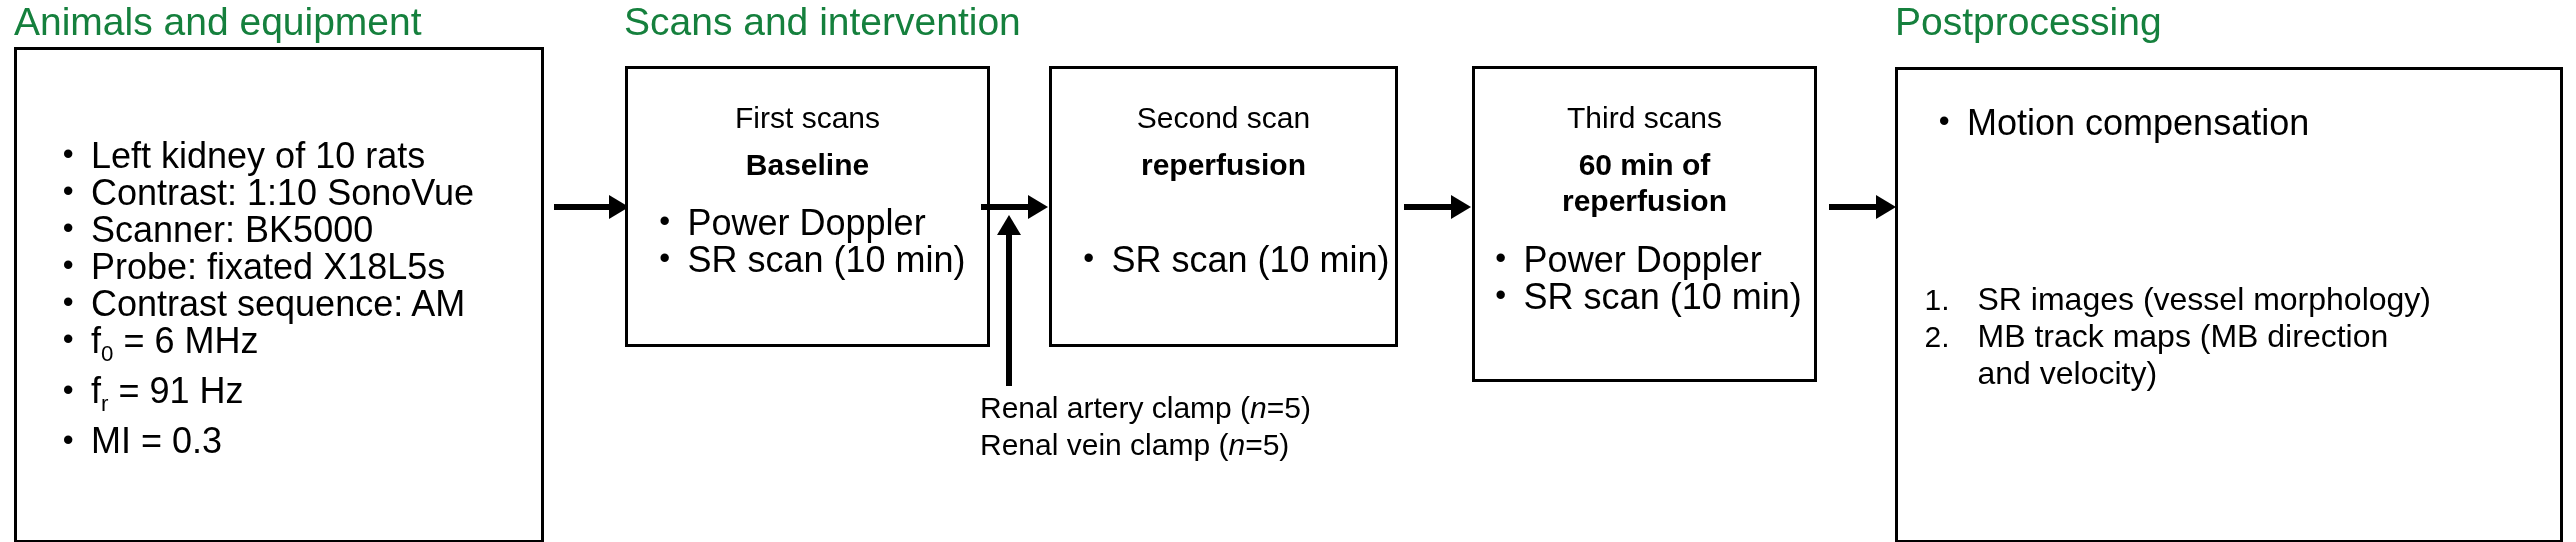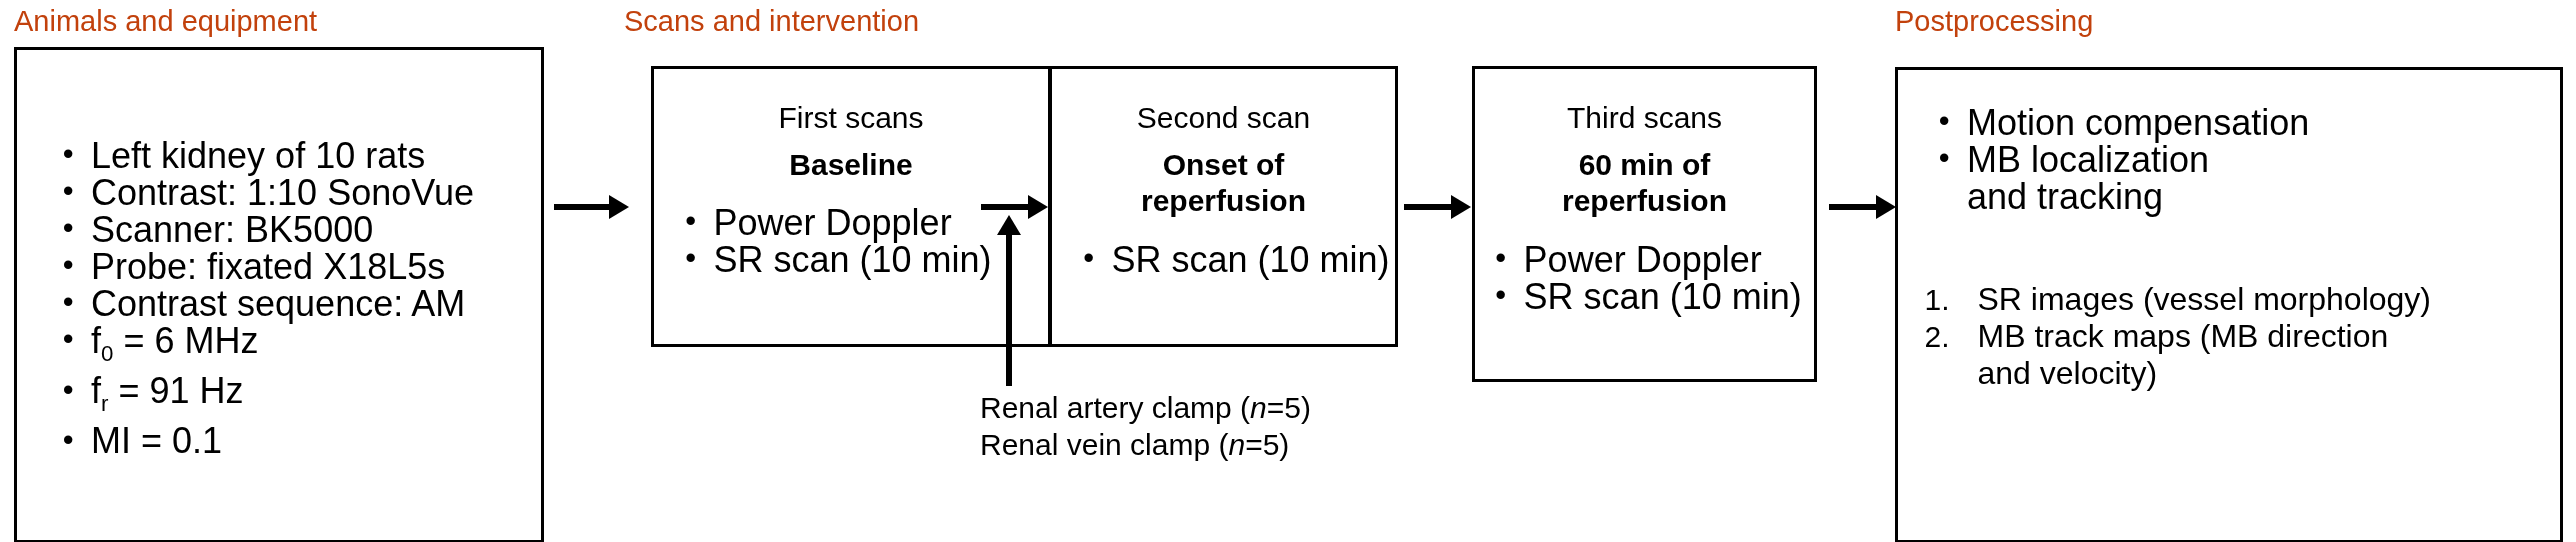--- a/index.html
+++ b/index.html
@@ -8,24 +8,24 @@
     background:#ffffff;
     font-family:"Liberation Sans", sans-serif;
     color:#000000;
     overflow:hidden;
   }
   .canvas{position:relative;width:2576px;height:543px;}
 
   
   .section-title{
     position:absolute;
-    font-size:29px;
+    font-size:39px;
     line-height:39px;
     white-space:nowrap;
-    color:#c2410c;
+    color:#15803d;
   }
 
   
   .box{
     position:absolute;
     border:3.1px solid #000;
     background:#fff;
     box-sizing:border-box;
   }
 
@@ -112,21 +112,21 @@
     border-right:12.5px solid transparent;
     border-bottom:20px solid #000;
   }
 
   
   #title-animals  { left:14px;   top:1.6px;  }
   #title-scans    { left:624px;  top:1.6px;  }
   #title-post     { left:1895px; top:1.6px;  }
 
   #box-animals { left:14px;   top:47px; width:530px;  height:496px; }
-  #box-first   { left:625px;  top:66px; width:400px;  height:281px;margin-left:26px; }
+  #box-first   { left:625px;  top:66px; width:365px;  height:281px; }
   #box-second  { left:1049px; top:66px; width:349px;  height:281px; }
   #box-third   { left:1472px; top:66px; width:345px;  height:316px; }
   #box-post    { left:1895px; top:67px; width:668px;  height:476px; }
 
   #list-animals { position:absolute; left:41px; top:87px; }
   #first-head   { position:absolute; left:0; top:31px;  width:100%; }
   #first-bold   { position:absolute; left:0; top:78px; width:100%; }
   #first-bul    { position:absolute; left:26.5px; top:135px; }
   #second-head  { position:absolute; left:0; top:31px;  width:100%; }
   #second-bold  { position:absolute; left:0; top:78px; width:100%; }
@@ -160,21 +160,21 @@
 
   <div class="box" id="box-animals">
     <ul class="blist" id="list-animals">
       <li><span>Left kidney of 10 rats</span></li>
       <li><span>Contrast: 1:10 SonoVue</span></li>
       <li><span>Scanner: BK5000</span></li>
       <li><span>Probe: fixated X18L5s</span></li>
       <li><span>Contrast sequence: AM</span></li>
       <li><span>f</span><span class="sub">0</span><span> = 6 MHz</span></li>
       <li><span>f</span><span class="sub">r</span><span> = 91 Hz</span></li>
-      <li><span>MI = 0.1</span></li>
+      <li><span>MI = 0.3</span></li>
     </ul>
   </div>
 
   <div class="arrow-h" id="arrow-1"></div>
 
   <div class="section-title" id="title-scans">Scans and intervention</div>
 
   <div class="box" id="box-first">
     <div class="txt centered" id="first-head">First scans</div>
     <div class="txt centered bold" id="first-bold">Baseline</div>
@@ -184,21 +184,20 @@
     </ul>
   </div>
 
   <div class="arrow-h" id="arrow-2"></div>
 
   <div class="arrow-v-up" id="arrow-up"></div>
 
   <div class="box" id="box-second">
     <div class="txt centered" id="second-head">Second scan</div>
     <div id="second-bold">
-      <div class="txt centered bold">Onset of</div>
       <div class="txt centered bold">reperfusion</div>
     </div>
     <ul class="blist" id="second-bul">
       <li><span>SR scan (10 min)</span></li>
     </ul>
   </div>
 
   <div class="arrow-h" id="arrow-3"></div>
 
   <div class="box" id="box-third">
@@ -218,21 +217,20 @@
     <div><span>Renal vein clamp (</span><span class="ital">n</span><span>=5)</span></div>
   </div>
 
   <div class="arrow-h" id="arrow-4"></div>
 
   <div class="section-title" id="title-post">Postprocessing</div>
 
   <div class="box" id="box-post">
     <ul class="blist" id="post-bul">
       <li><span>Motion compensation</span></li>
-      <li><span>MB localization</span><br><span>and tracking</span></li>
     </ul>
 
     <ol class="nlist" id="post-nlist">
       <li><span>SR images (vessel morphology)</span></li>
       <li><span>MB track maps (MB direction</span><br><span>and velocity)</span></li>
     </ol>
   </div>
 
 </div>
 

